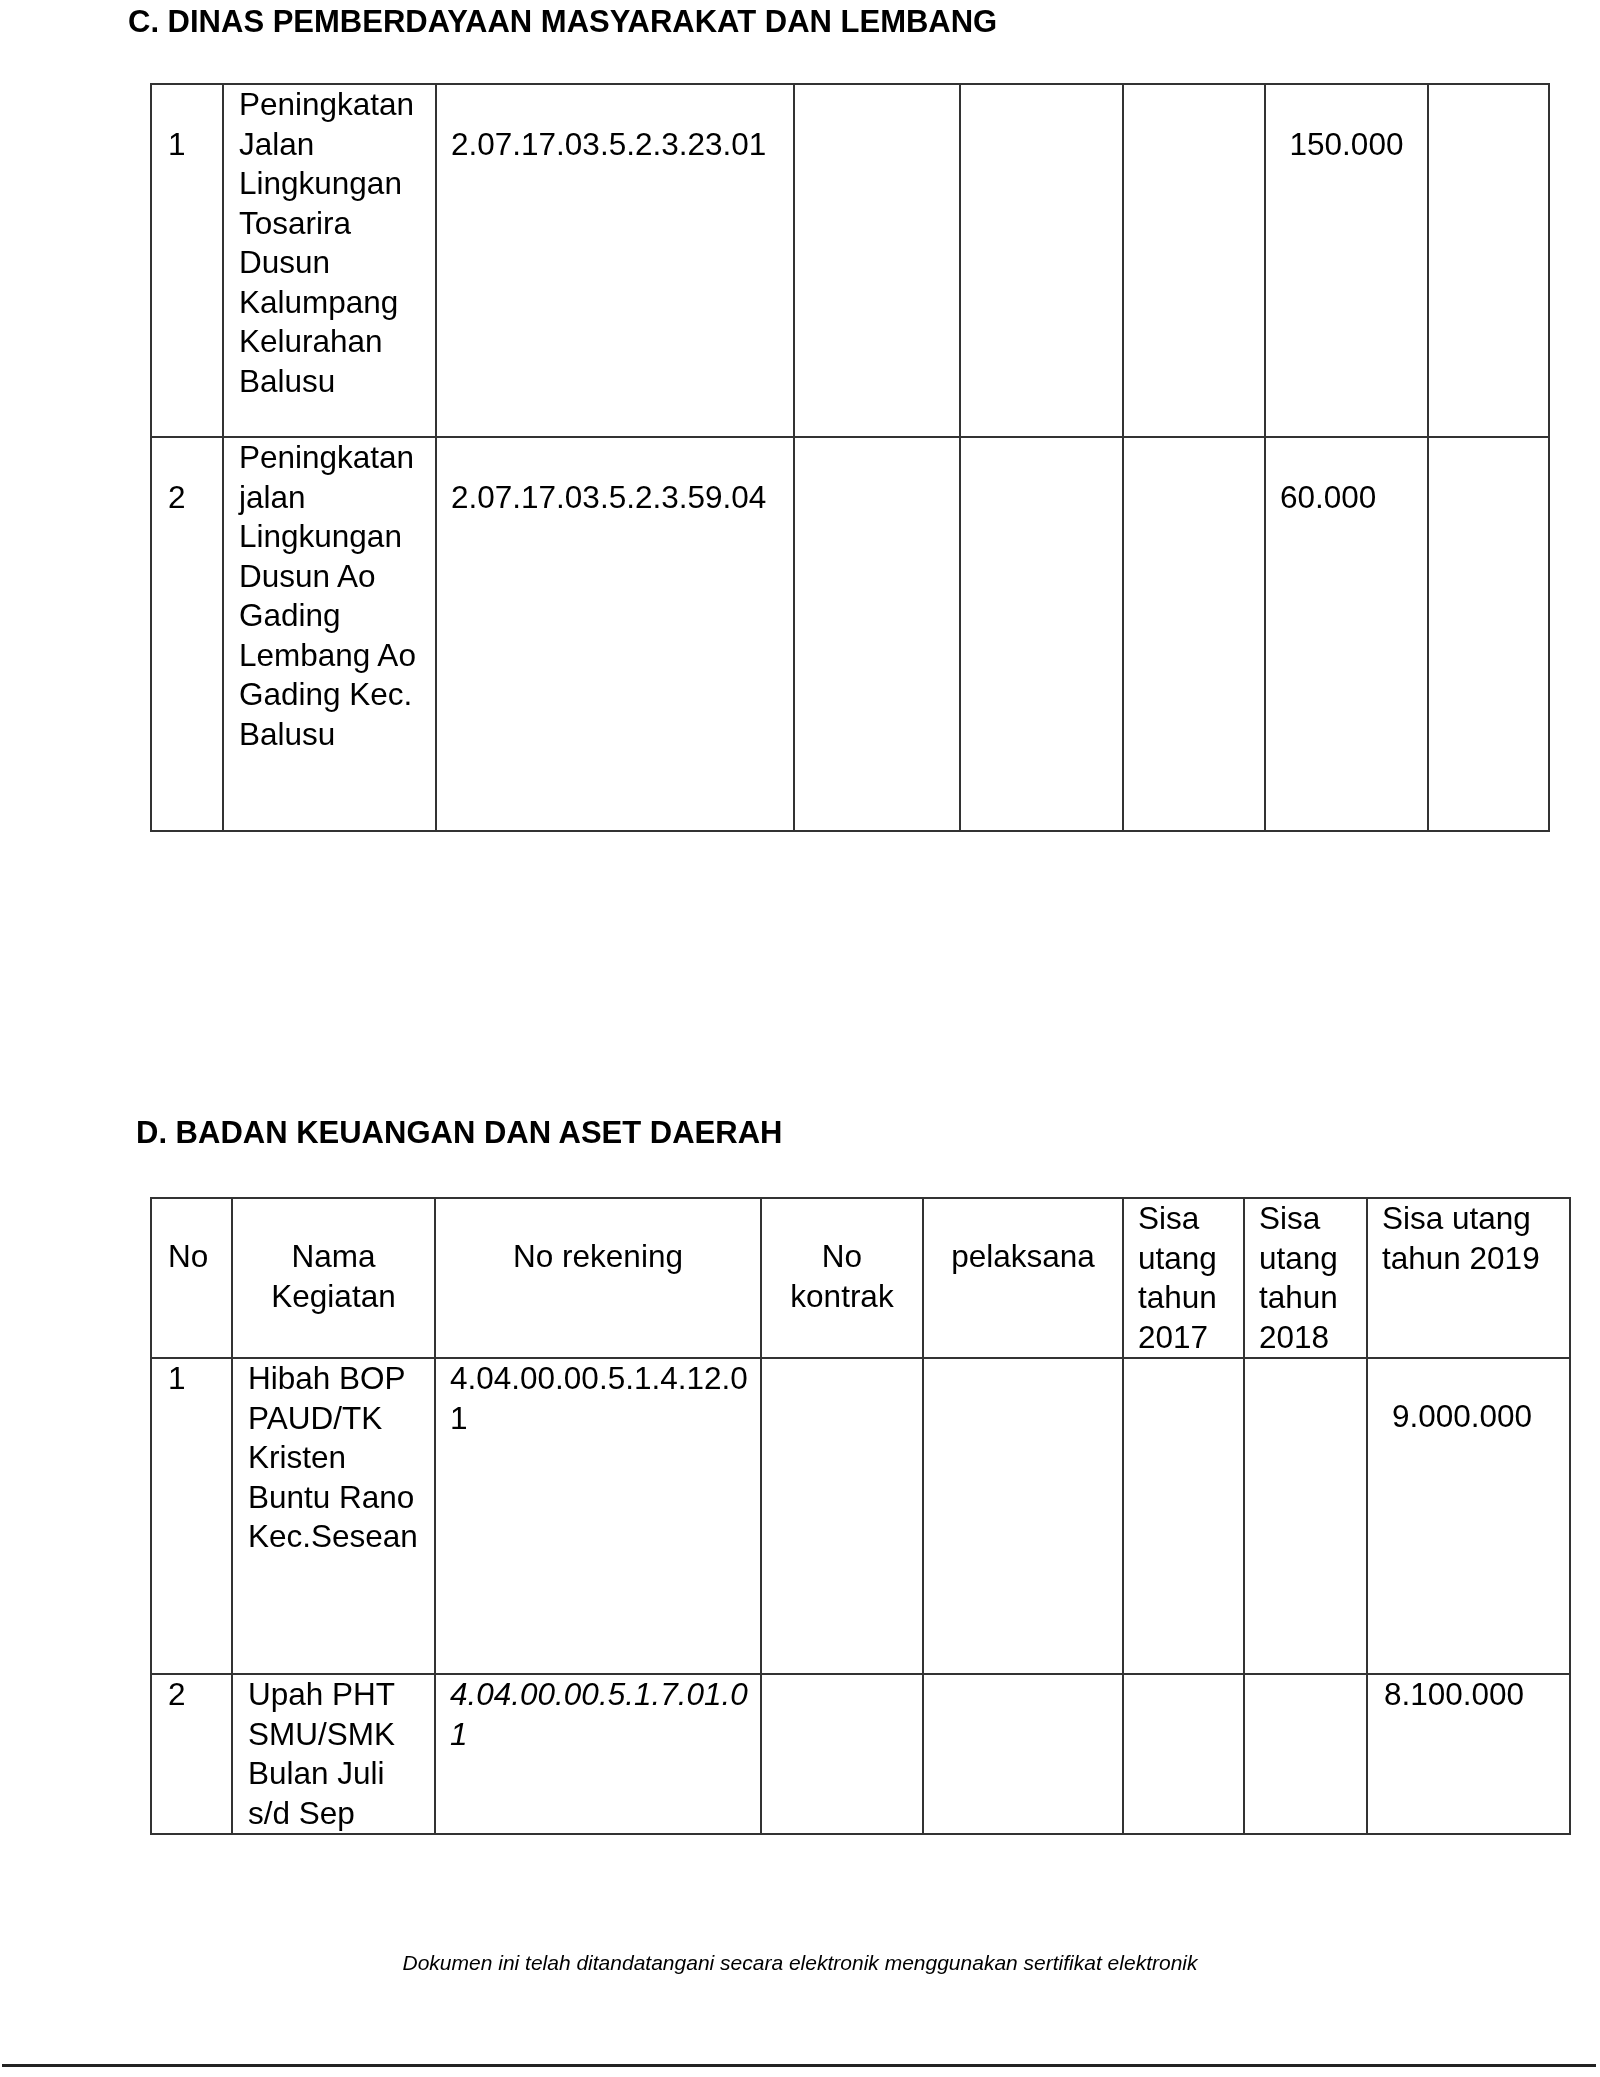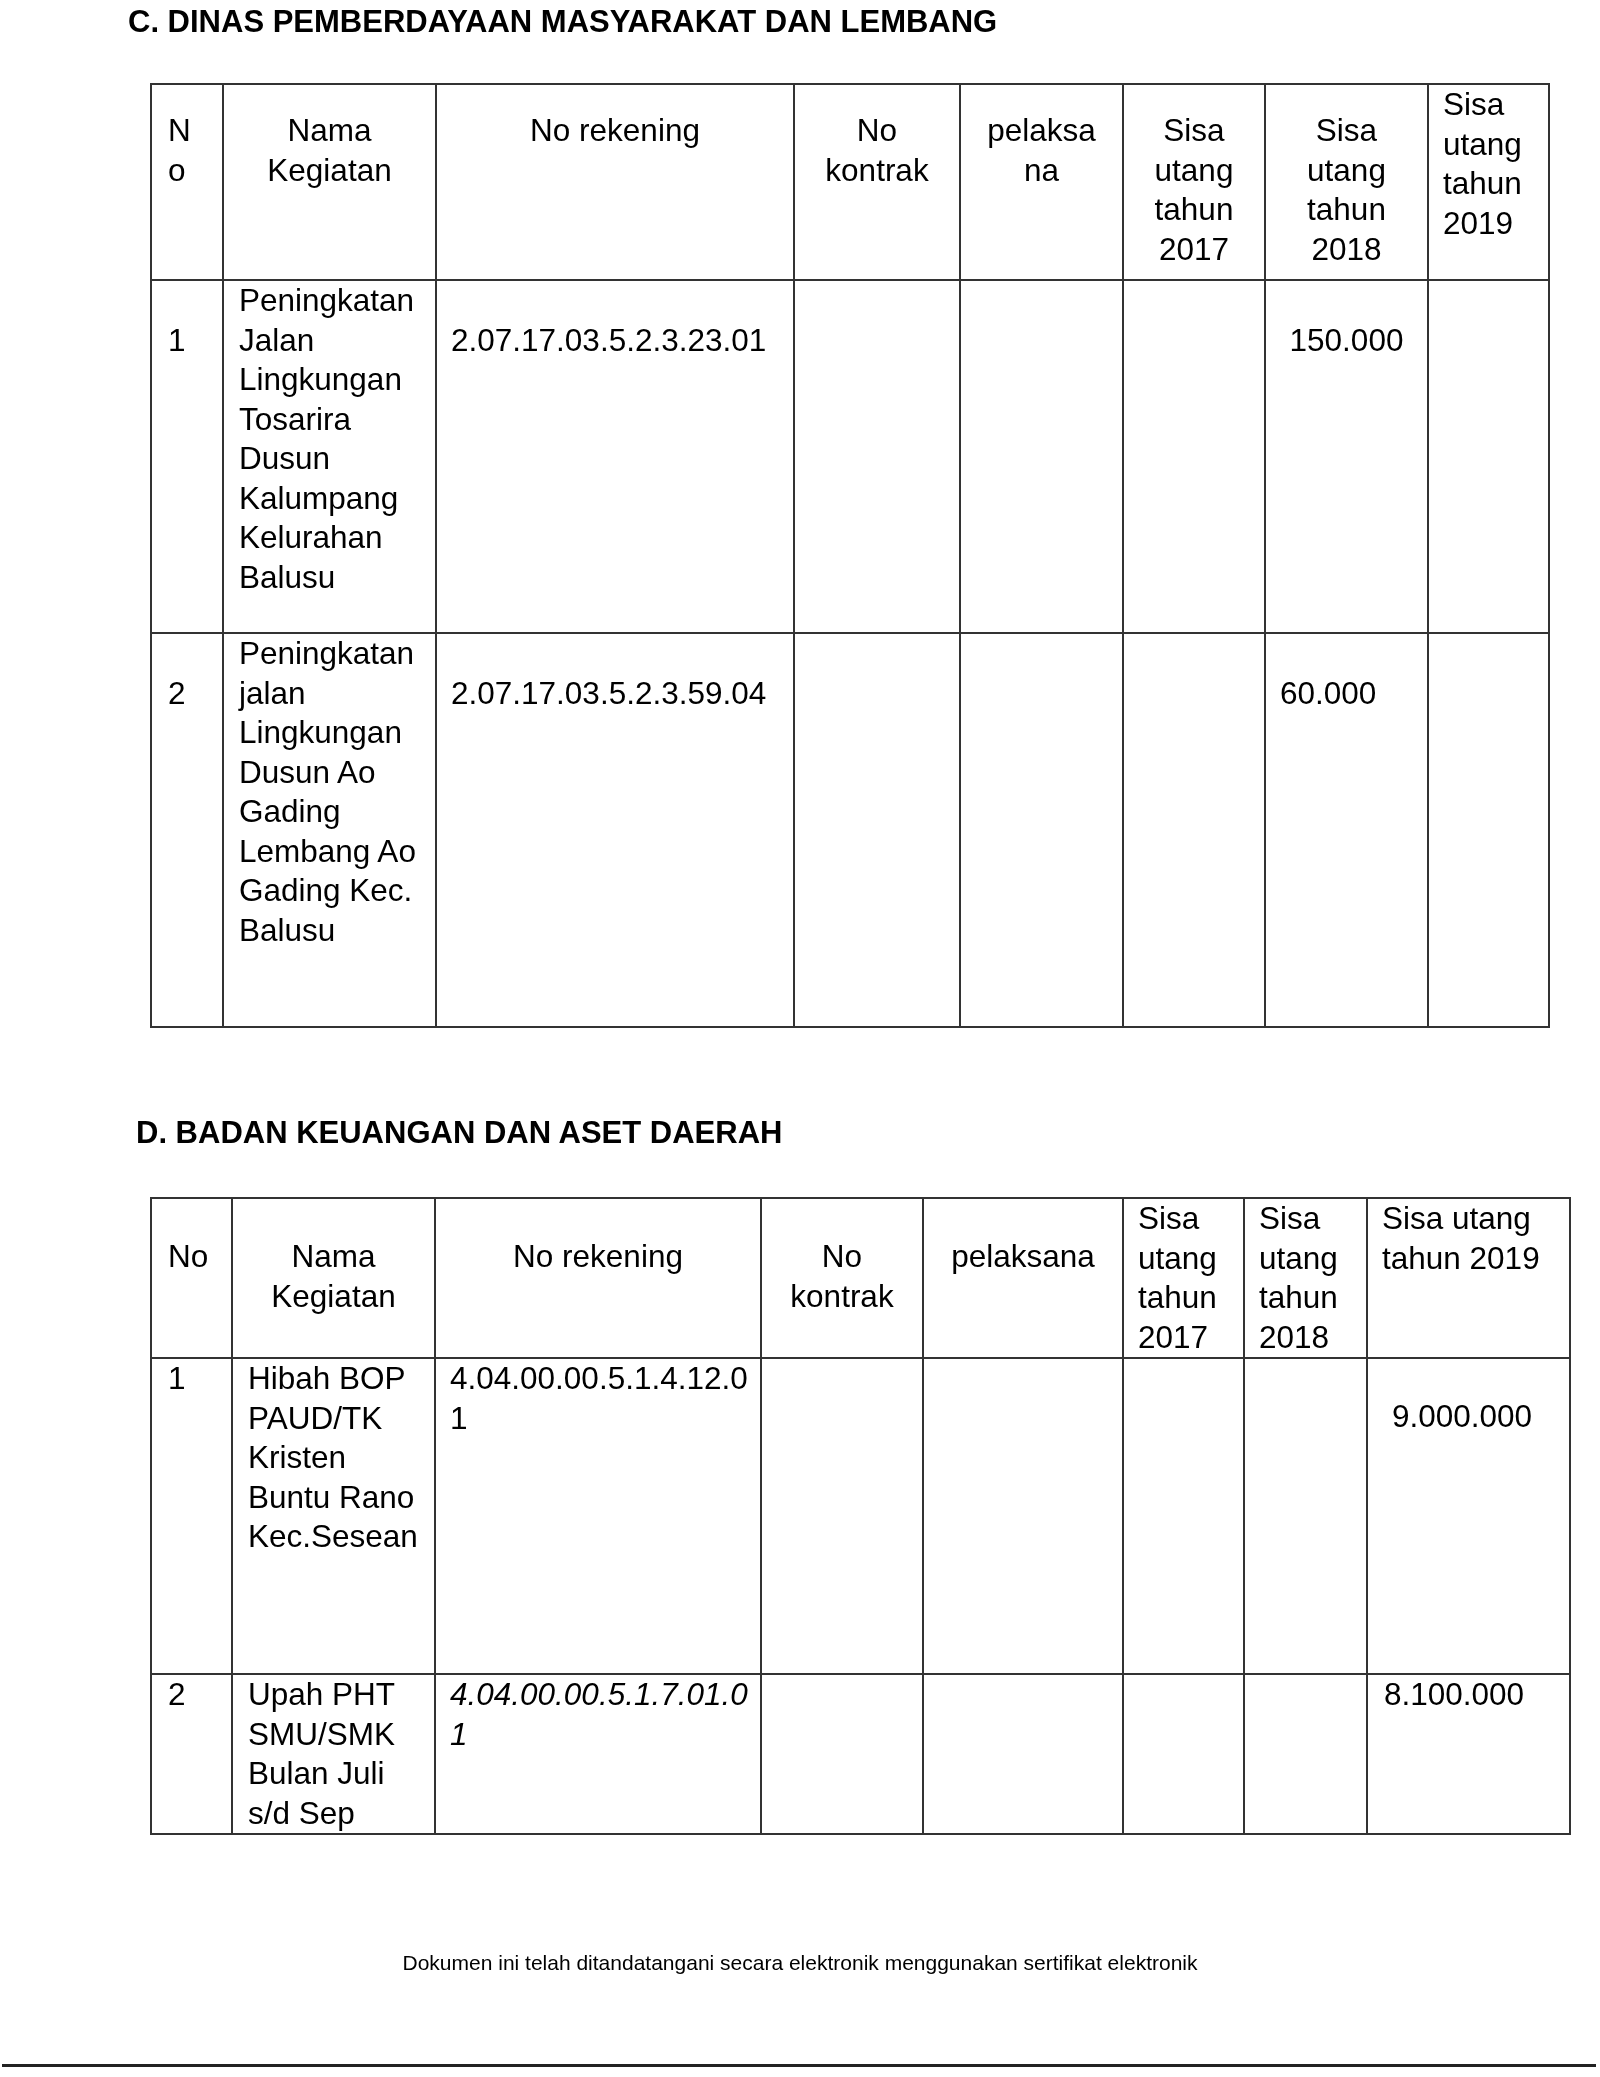--- a/index.html
+++ b/index.html
@@ -18,50 +18,40 @@
   .l { text-align: left; }
   .pad-l { padding-left: 16px; }
   .pad-name { padding-left: 15px; padding-right: 4px; }
   .pad-rek { padding-left: 14px; }
   .rowc1 { height: 353px; }
   .rowc2 { height: 394px; }
   .rowd1 { height: 316px; }
   .rowd2 { height: 158px; }
   .vmid-pad { padding-top: 40px; }
   .footer { position: absolute; left: 0; width: 1600px; text-align: center; font-size: 21px; line-height: 29px; }
-  #footer { top: 1948px; }
+  #footer { top: 1948px; font-style: italic; }
   #bottom-rule { position: absolute; left: 2px; top: 2064px; width: 1594px; height: 3px; background: #222; }
 </style>
 </head>
 <body>
 
 <div id="title-c" class="section-title">C. DINAS PEMBERDAYAAN MASYARAKAT DAN LEMBANG</div>
 
 <table id="table-c">
   <colgroup>
     <col style="width:72px">
       <col style="width:213px">
       <col style="width:358px">
       <col style="width:166px">
     <col style="width:163px">
       <col style="width:142px">
       <col style="width:163px">
       <col style="width:121px">
   </colgroup>
   <tbody>
-      <tr class="hdr-c">
-    <th class="l pad-l" style="padding-top:26px; padding-right:30px;">N o</th>
-    <th class="c" style="padding-top:26px; padding-left:20px; padding-right:20px;">Nama Kegiatan</th>
-    <th class="c" style="padding-top:26px;">No rekening</th>
-    <th class="c" style="padding-top:26px; padding-left:20px; padding-right:20px;">No kontrak</th>
-    <th class="c" style="padding-top:26px; padding-left:16px; padding-right:16px;">pelaksa na</th>
-    <th class="c" style="padding-top:26px; padding-left:25px; padding-right:25px;">Sisa utang tahun 2017</th>
-    <th class="c" style="padding-top:26px; padding-left:40px; padding-right:40px;">Sisa utang tahun 2018</th>
-    <th class="l" style="padding-top:0px; padding-left:14px; padding-right:8px;">Sisa utang tahun 2019</th>
-  </tr>
   <tr class="rowc1">
     <td class="l pad-l vmid-pad">1</td>
     <td class="l pad-name" style="padding-top:0px;">Peningkatan Jalan Lingkungan Tosarira Dusun Kalumpang Kelurahan Balusu</td>
     <td class="l pad-rek vmid-pad" style="padding-right:8px;margin-left:32px;">2.07.17.03.5.2.3.23.01</td>
     <td></td>
     <td></td>
     <td class="c vmid-pad"></td>
     <td class="c vmid-pad">150.000</td>
     <td class="c vmid-pad"></td>
   </tr>

